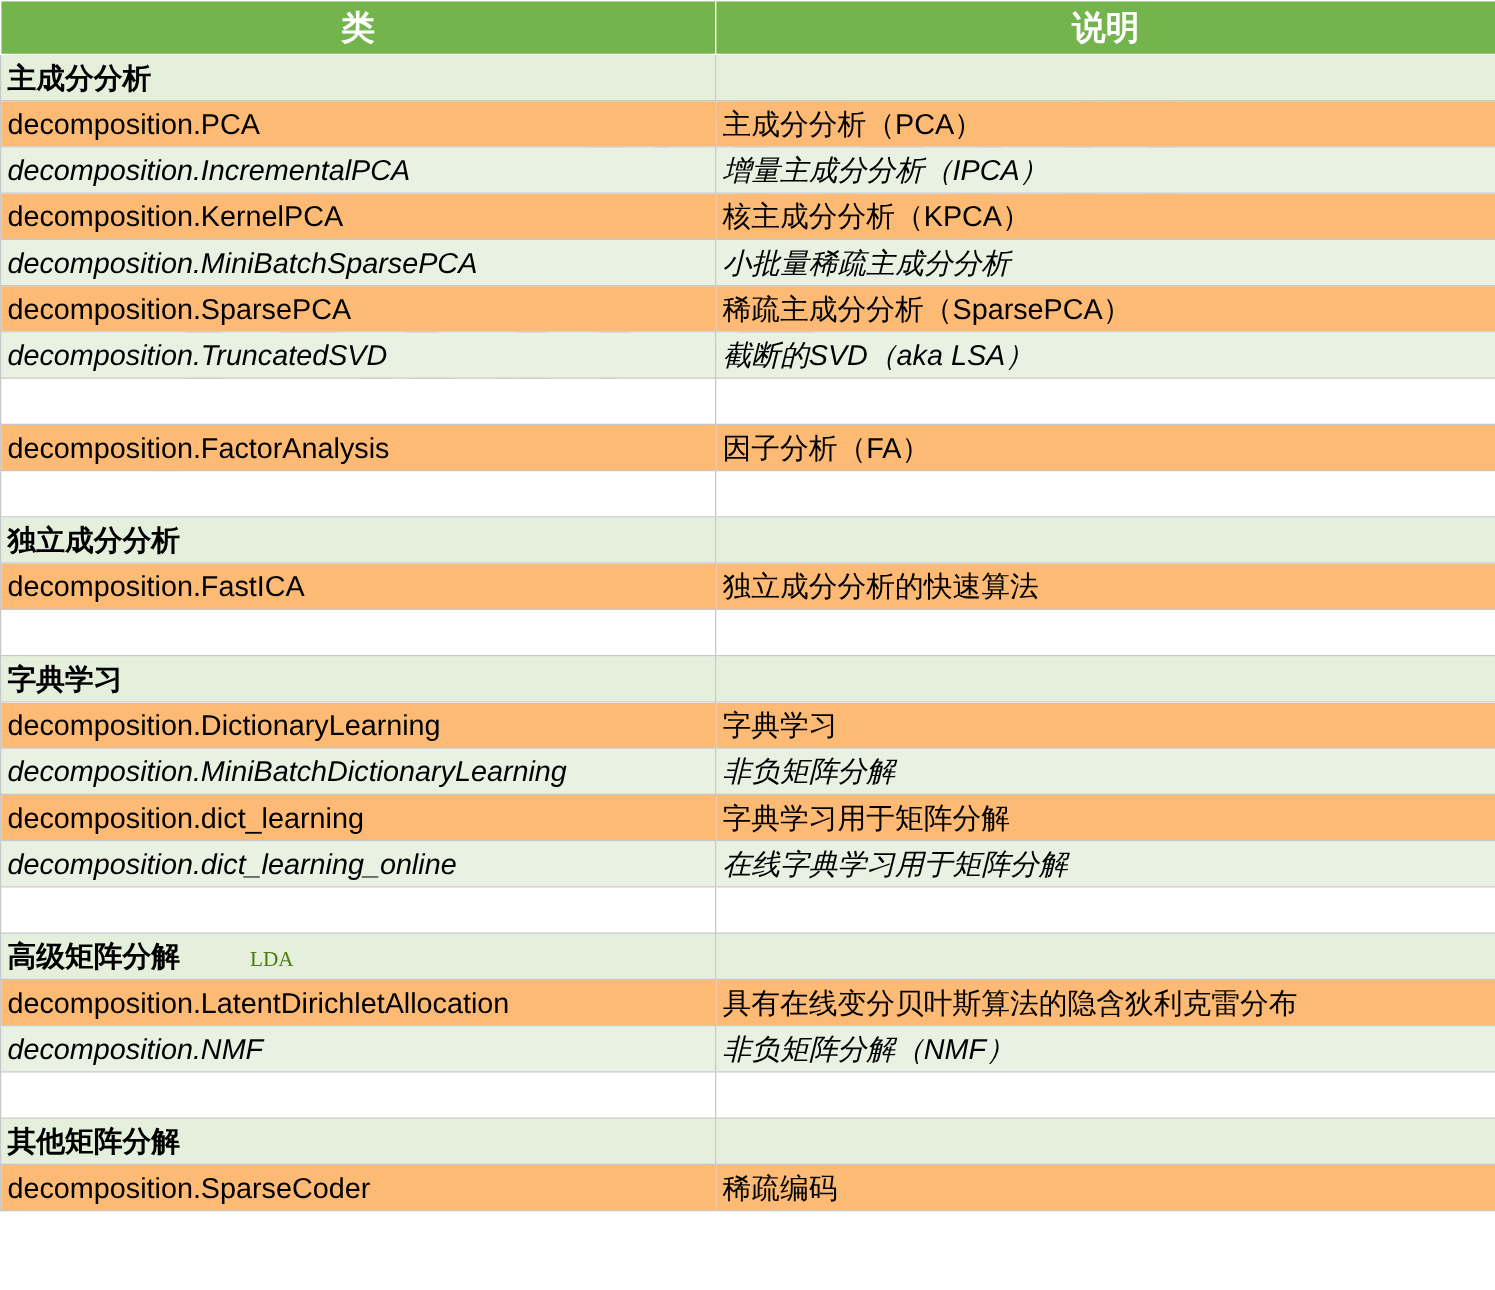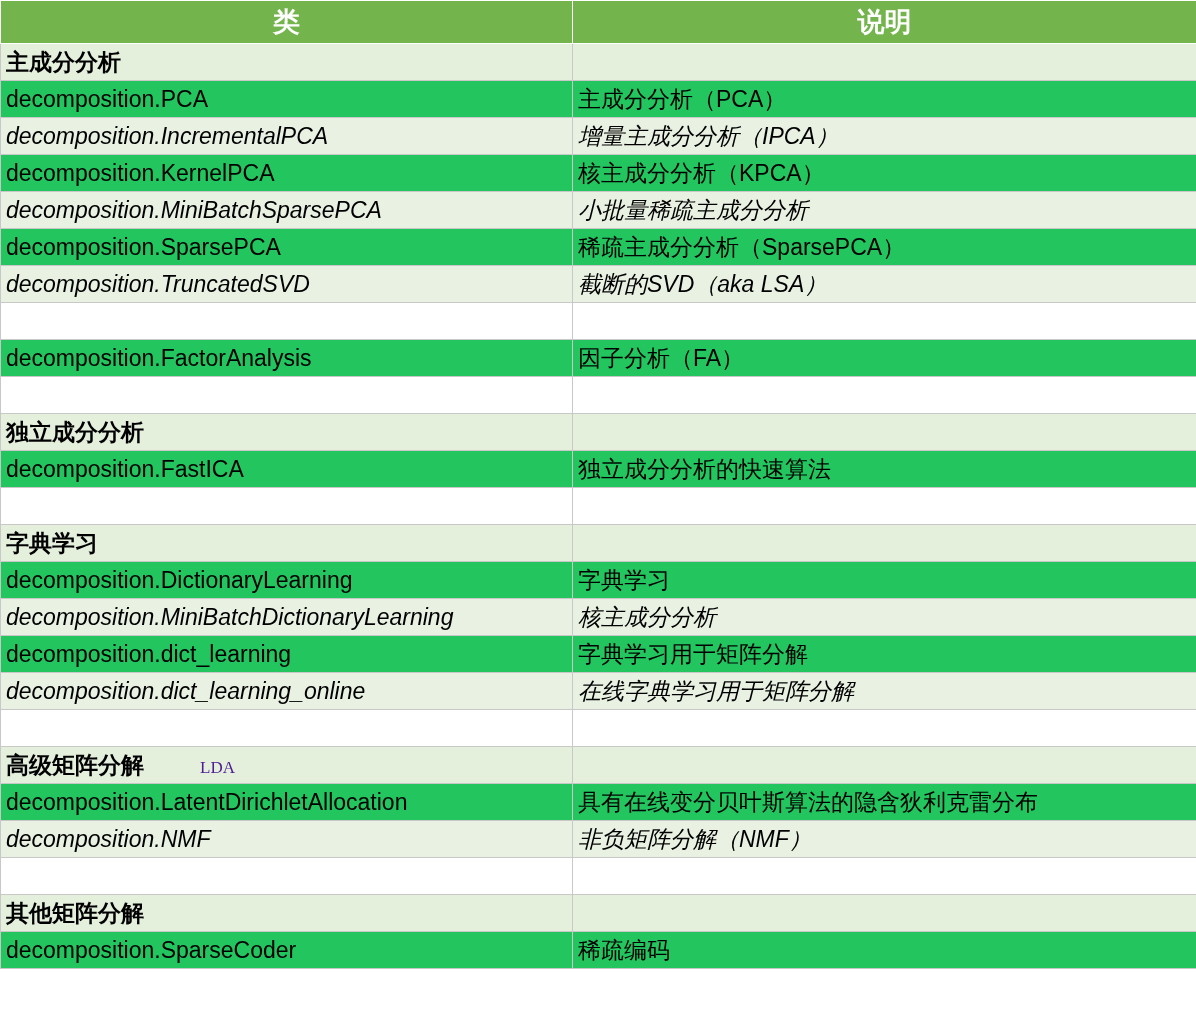--- a/index.html
+++ b/index.html
@@ -76,28 +76,28 @@
 
   tr.group td {
     background: #e4efdc;
     font-weight: bold;
     font-size: 23px;
   }
   tr.spacer td {
     background: #ffffff;
     height: 36px;
   }
-  tr.alt-white td { background: #22c55e; }
+  tr.alt-white td { background: #fdba74; }
   tr.alt-green td { background: #e9f2e2; font-style: italic; }
 
   .note {
     font-family: "Liberation Serif", serif;
     font-size: 17px;
     font-weight: normal;
-    color: #4c1d95;
+    color: #4d7c0f;
     margin-left: 56px;
   }
 </style>
 </head>
 <body>
 
 <div class="watermark">
   <div class="watermark-text">TsaiTsai</div>
 </div>
 
@@ -168,21 +168,21 @@
       <tr class="group">
         <td>字典学习</td>
         <td></td>
       </tr>
       <tr class="alt-white">
         <td>decomposition.DictionaryLearning</td>
         <td>字典学习</td>
       </tr>
       <tr class="alt-green">
         <td>decomposition.MiniBatchDictionaryLearning</td>
-        <td>核主成分分析</td>
+        <td>非负矩阵分解</td>
       </tr>
       <tr class="alt-white">
         <td>decomposition.dict_learning</td>
         <td>字典学习用于矩阵分解</td>
       </tr>
       <tr class="alt-green">
         <td>decomposition.dict_learning_online</td>
         <td>在线字典学习用于矩阵分解</td>
       </tr>
       <tr class="spacer">

